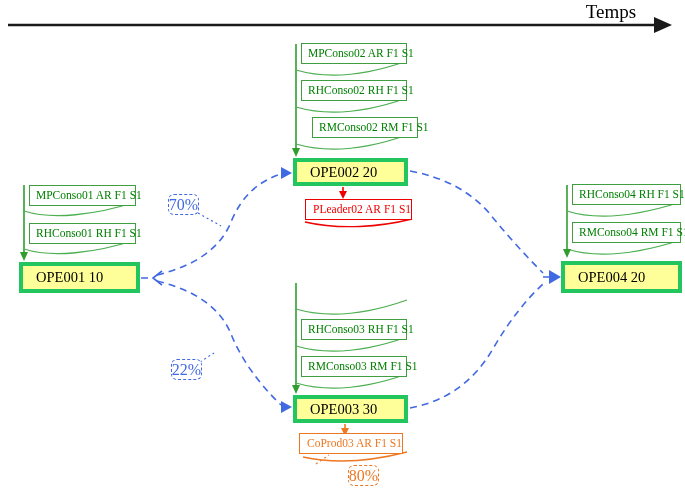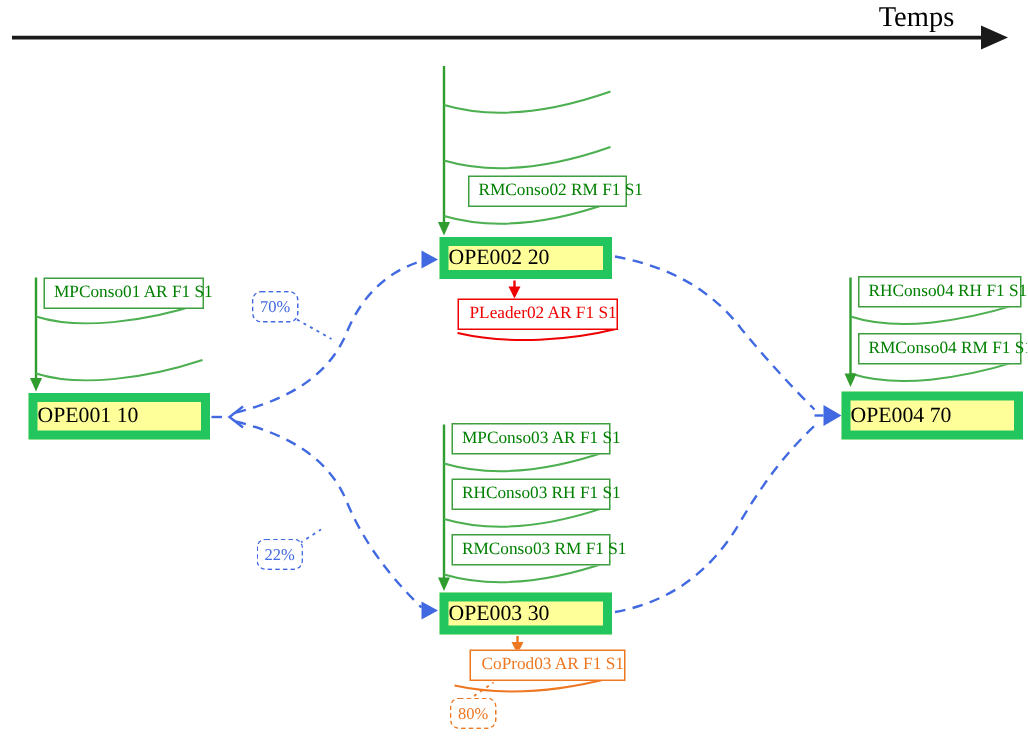--- a/index.html
+++ b/index.html
@@ -2,31 +2,31 @@
 <html><head>
 <meta charset="utf-8">
 <style>
   html,body{margin:0;padding:0;background:#fff;}
   .stage{position:relative;width:685px;height:494px;background:#ffffff;
          font-family:"Liberation Serif","DejaVu Serif",serif;overflow:hidden;border-radius:31px;}
   svg.overlay{position:absolute;left:0;top:0;width:685px;height:494px;pointer-events:none;}
   .gbox{position:absolute;height:21px;box-sizing:border-box;background:#ffffff;
         border:1px solid #3f9e3f;color:#008000;font-size:11.5px;line-height:19px;
         padding-left:6px;white-space:nowrap;}
-  .op{position:absolute;box-sizing:border-box;background:#ffff99;border:6px solid #22c55e;
-      color:#000;font-size:14.5px;display:flex;align-items:center;
+  .op{position:absolute;box-sizing:border-box;background:#ffff99;border:4px solid #22c55e;
+      color:#000;font-size:14.5px;display:flex;align-items:center;padding-left:13px;
       white-space:nowrap;}
   .outbox{position:absolute;height:21px;box-sizing:border-box;background:#ffffff;
           font-size:11.5px;line-height:19px;padding-left:7px;white-space:nowrap;}
   .outbox.red{border:1px solid #ee0000;color:#ee0000;}
   .outbox.orange{border:1px solid #ee7722;color:#ee7722;}
-  .pct{position:absolute;box-sizing:border-box;border-radius:6px;font-size:11px;
+  .pct{position:absolute;box-sizing:border-box;border-radius:6px;font-size:16px;
        display:flex;align-items:center;justify-content:center;background:#ffffff;text-align:right;}
   .pct.blue{border:1px dashed #4169e1;color:#4169e1;}
-  .pct.orange{border:1px dashed #ee7722;color:#ee7722;}
+  .pct.orange{border:1px dashed #ee7722;color:#ee7722;margin-left:48px;}
   .temps{position:absolute;left:578px;top:1px;width:66px;text-align:center;
          color:#000;font-size:19px;}
 </style>
 </head>
 <body>
 
 <div class="stage">
 
   <svg class="overlay" viewBox="0 0 685 494" xmlns="http://www.w3.org/2000/svg">
 
@@ -89,33 +89,35 @@
     <g fill="#4169e1" stroke="none">
       <polygon points="281,167 292,173 281,179"></polygon>
       <polygon points="281,401 292,407 281,413"></polygon>
       <polygon points="549,270 561,277 549,284"></polygon>
     </g>
   </svg>
 
   <div class="temps">Temps</div>
 
   <div class="gbox" style="left:29px;top:185px;width:107px">MPConso01 AR F1 S1</div>
+  <div class="gbox" style="left:29px;top:223px;width:107px">RHConso01 RH F1 S1</div>
   <div class="op" style="left:19px;top:262px;width:121px;height:31px">OPE001 10</div>
 
+  <div class="gbox" style="left:301px;top:43px;width:106px">MPConso02 AR F1 S1</div>
+  <div class="gbox" style="left:301px;top:80px;width:106px">RHConso02 RH F1 S1</div>
   <div class="gbox" style="left:312px;top:117px;width:106px">RMConso02 RM F1 S1</div>
   <div class="op" style="left:293px;top:158px;width:115px;height:28px">OPE002 20</div>
   <div class="outbox red" style="left:305px;top:199px;width:107px">PLeader02 AR F1 S1</div>
 
-  <div class="gbox" style="left:301px;top:282px;width:106px">MPConso03 AR F1 S1</div>
   <div class="gbox" style="left:301px;top:319px;width:106px">RHConso03 RH F1 S1</div>
   <div class="gbox" style="left:301px;top:356px;width:106px">RMConso03 RM F1 S1</div>
   <div class="op" style="left:293px;top:395px;width:115px;height:28px">OPE003 30</div>
-  <div class="outbox orange" style="left:313px;top:433px;width:104px">CoProd03 AR F1 S1</div>
+  <div class="outbox orange" style="left:299px;top:433px;width:104px">CoProd03 AR F1 S1</div>
   <div class="pct orange" style="left:300px;top:465px;width:31px;height:21px">80%</div>
 
   <div class="gbox" style="left:572px;top:184px;width:109px">RHConso04 RH F1 S1</div>
   <div class="gbox" style="left:572px;top:222px;width:109px">RMConso04 RM F1 S1</div>
-  <div class="op" style="left:561px;top:261px;width:121px;height:32px">OPE004 70</div>
+  <div class="op" style="left:561px;top:261px;width:121px;height:32px">OPE004 20</div>
 
   <div class="pct blue" style="left:168px;top:194px;width:31px;height:21px">70%</div>
   <div class="pct blue" style="left:171px;top:359px;width:31px;height:21px">22%</div>
 
 </div>
 
 </body></html>

